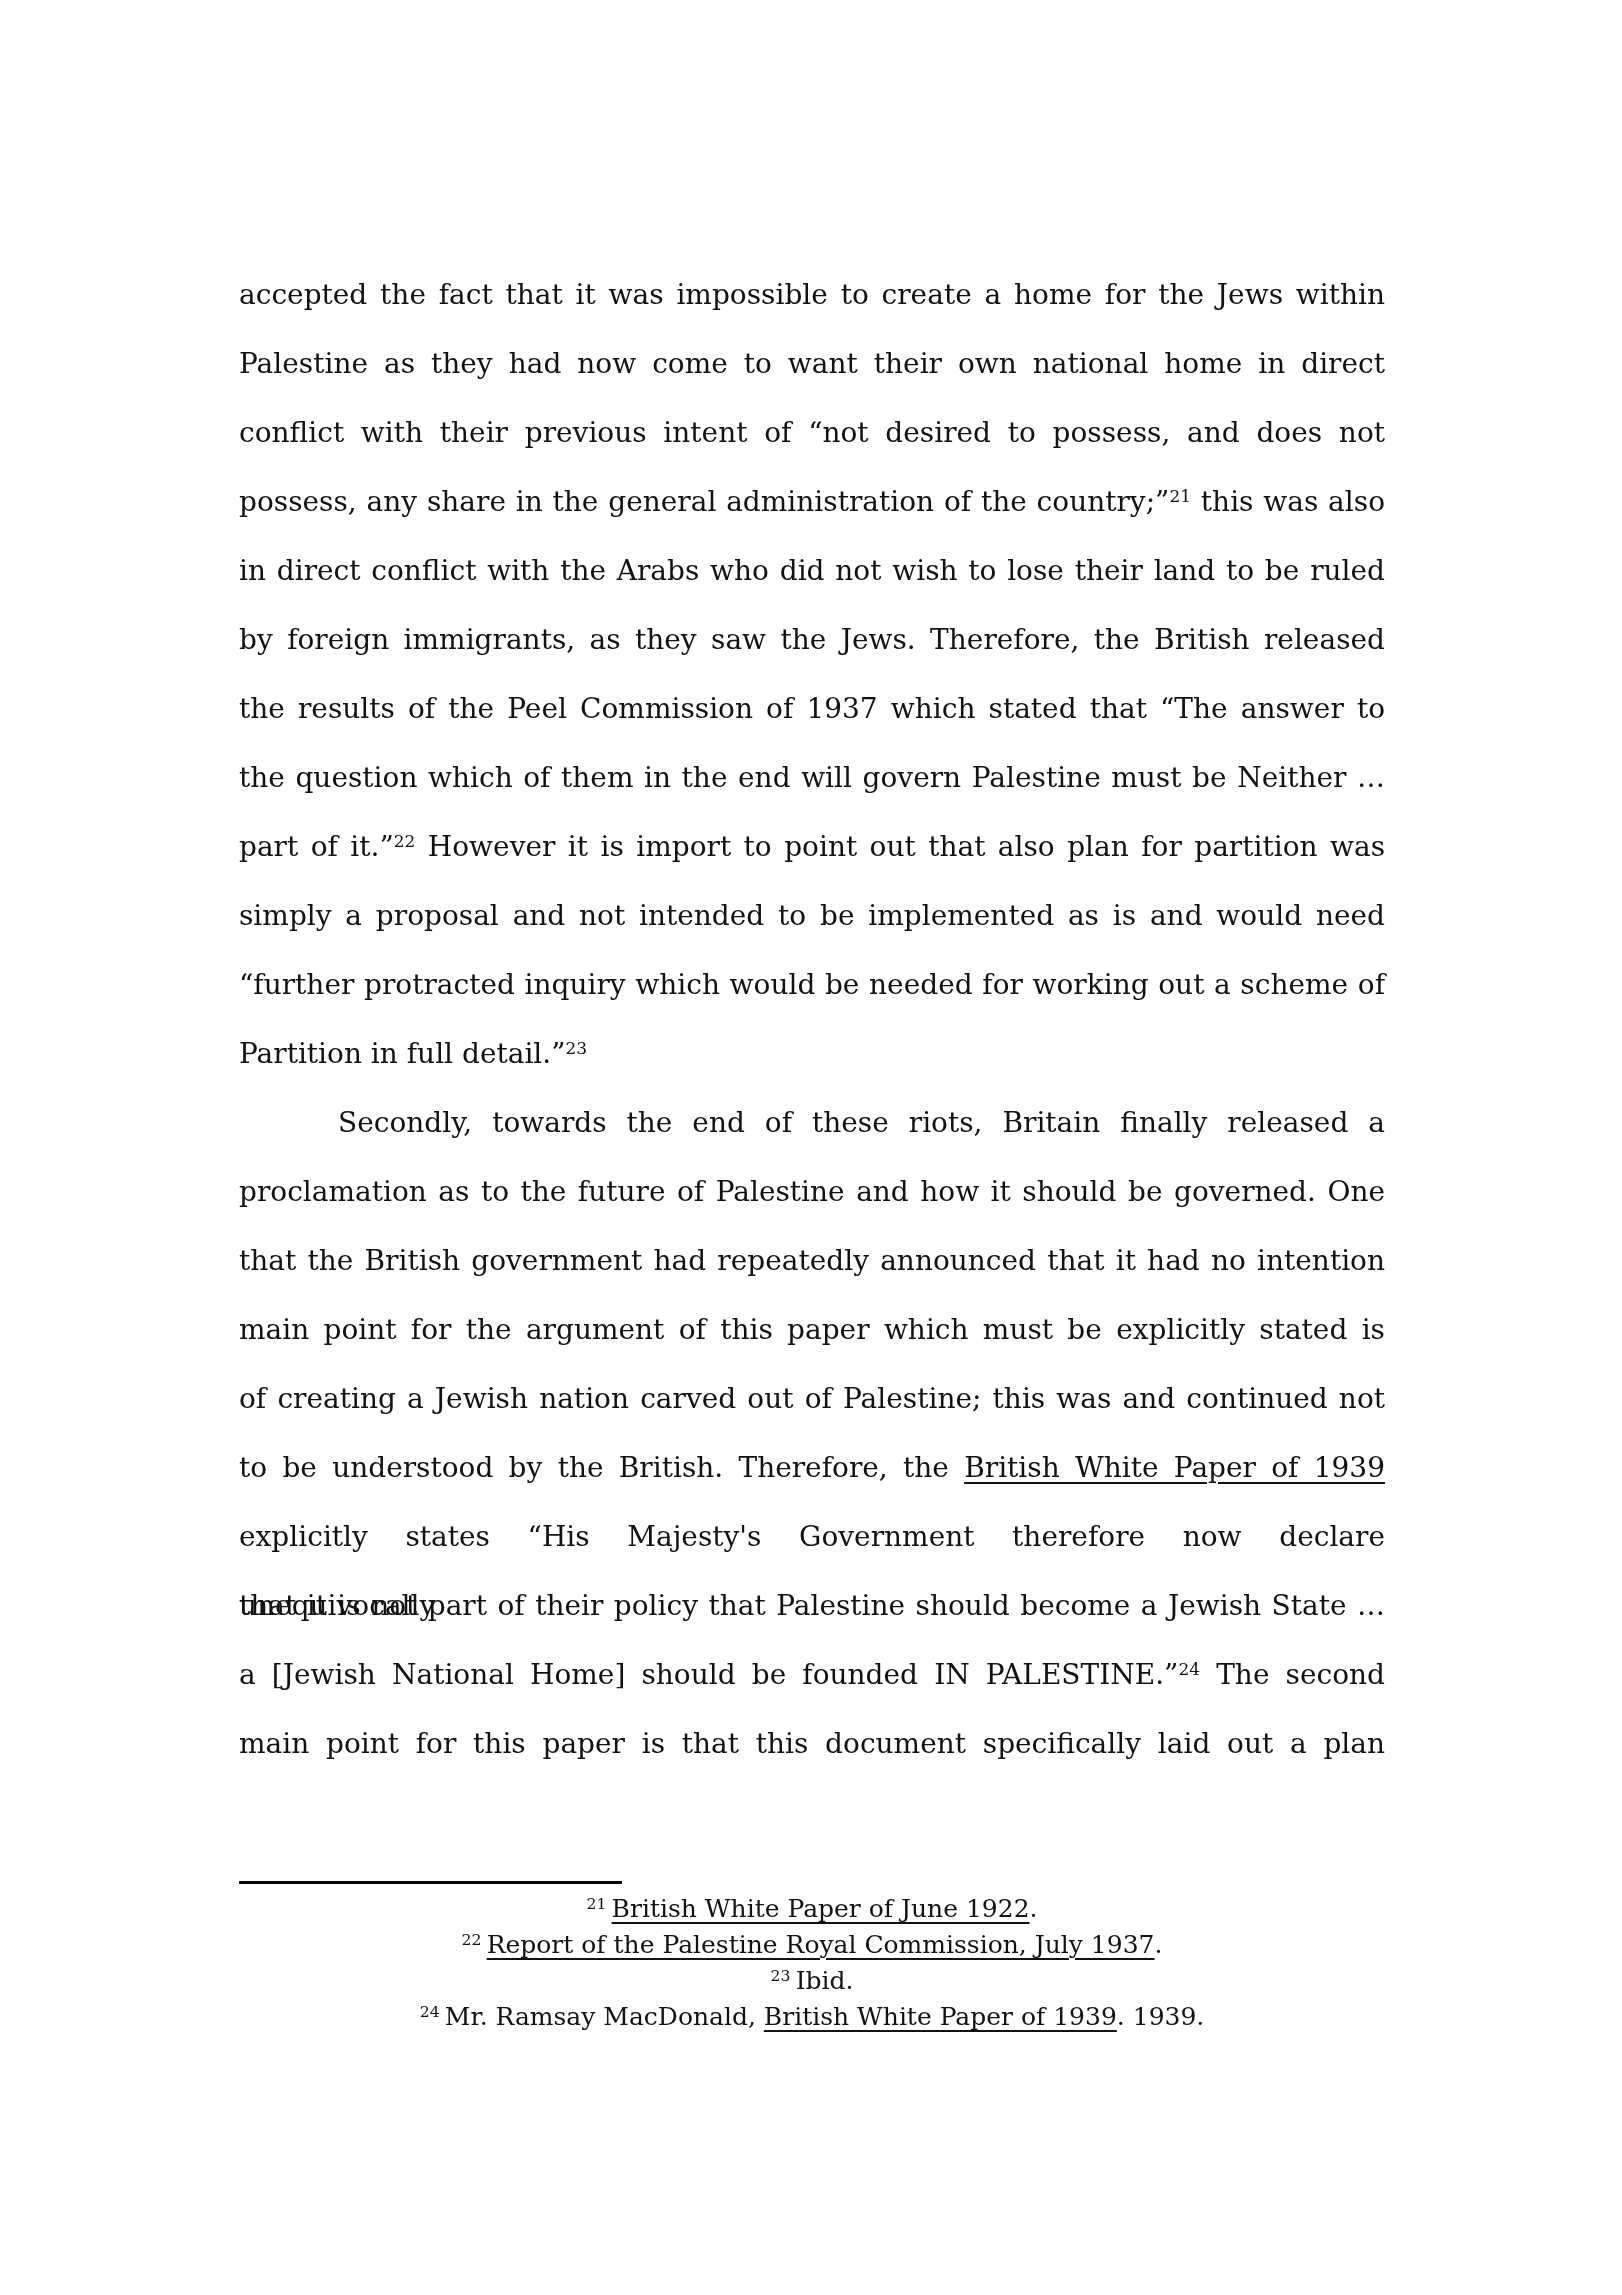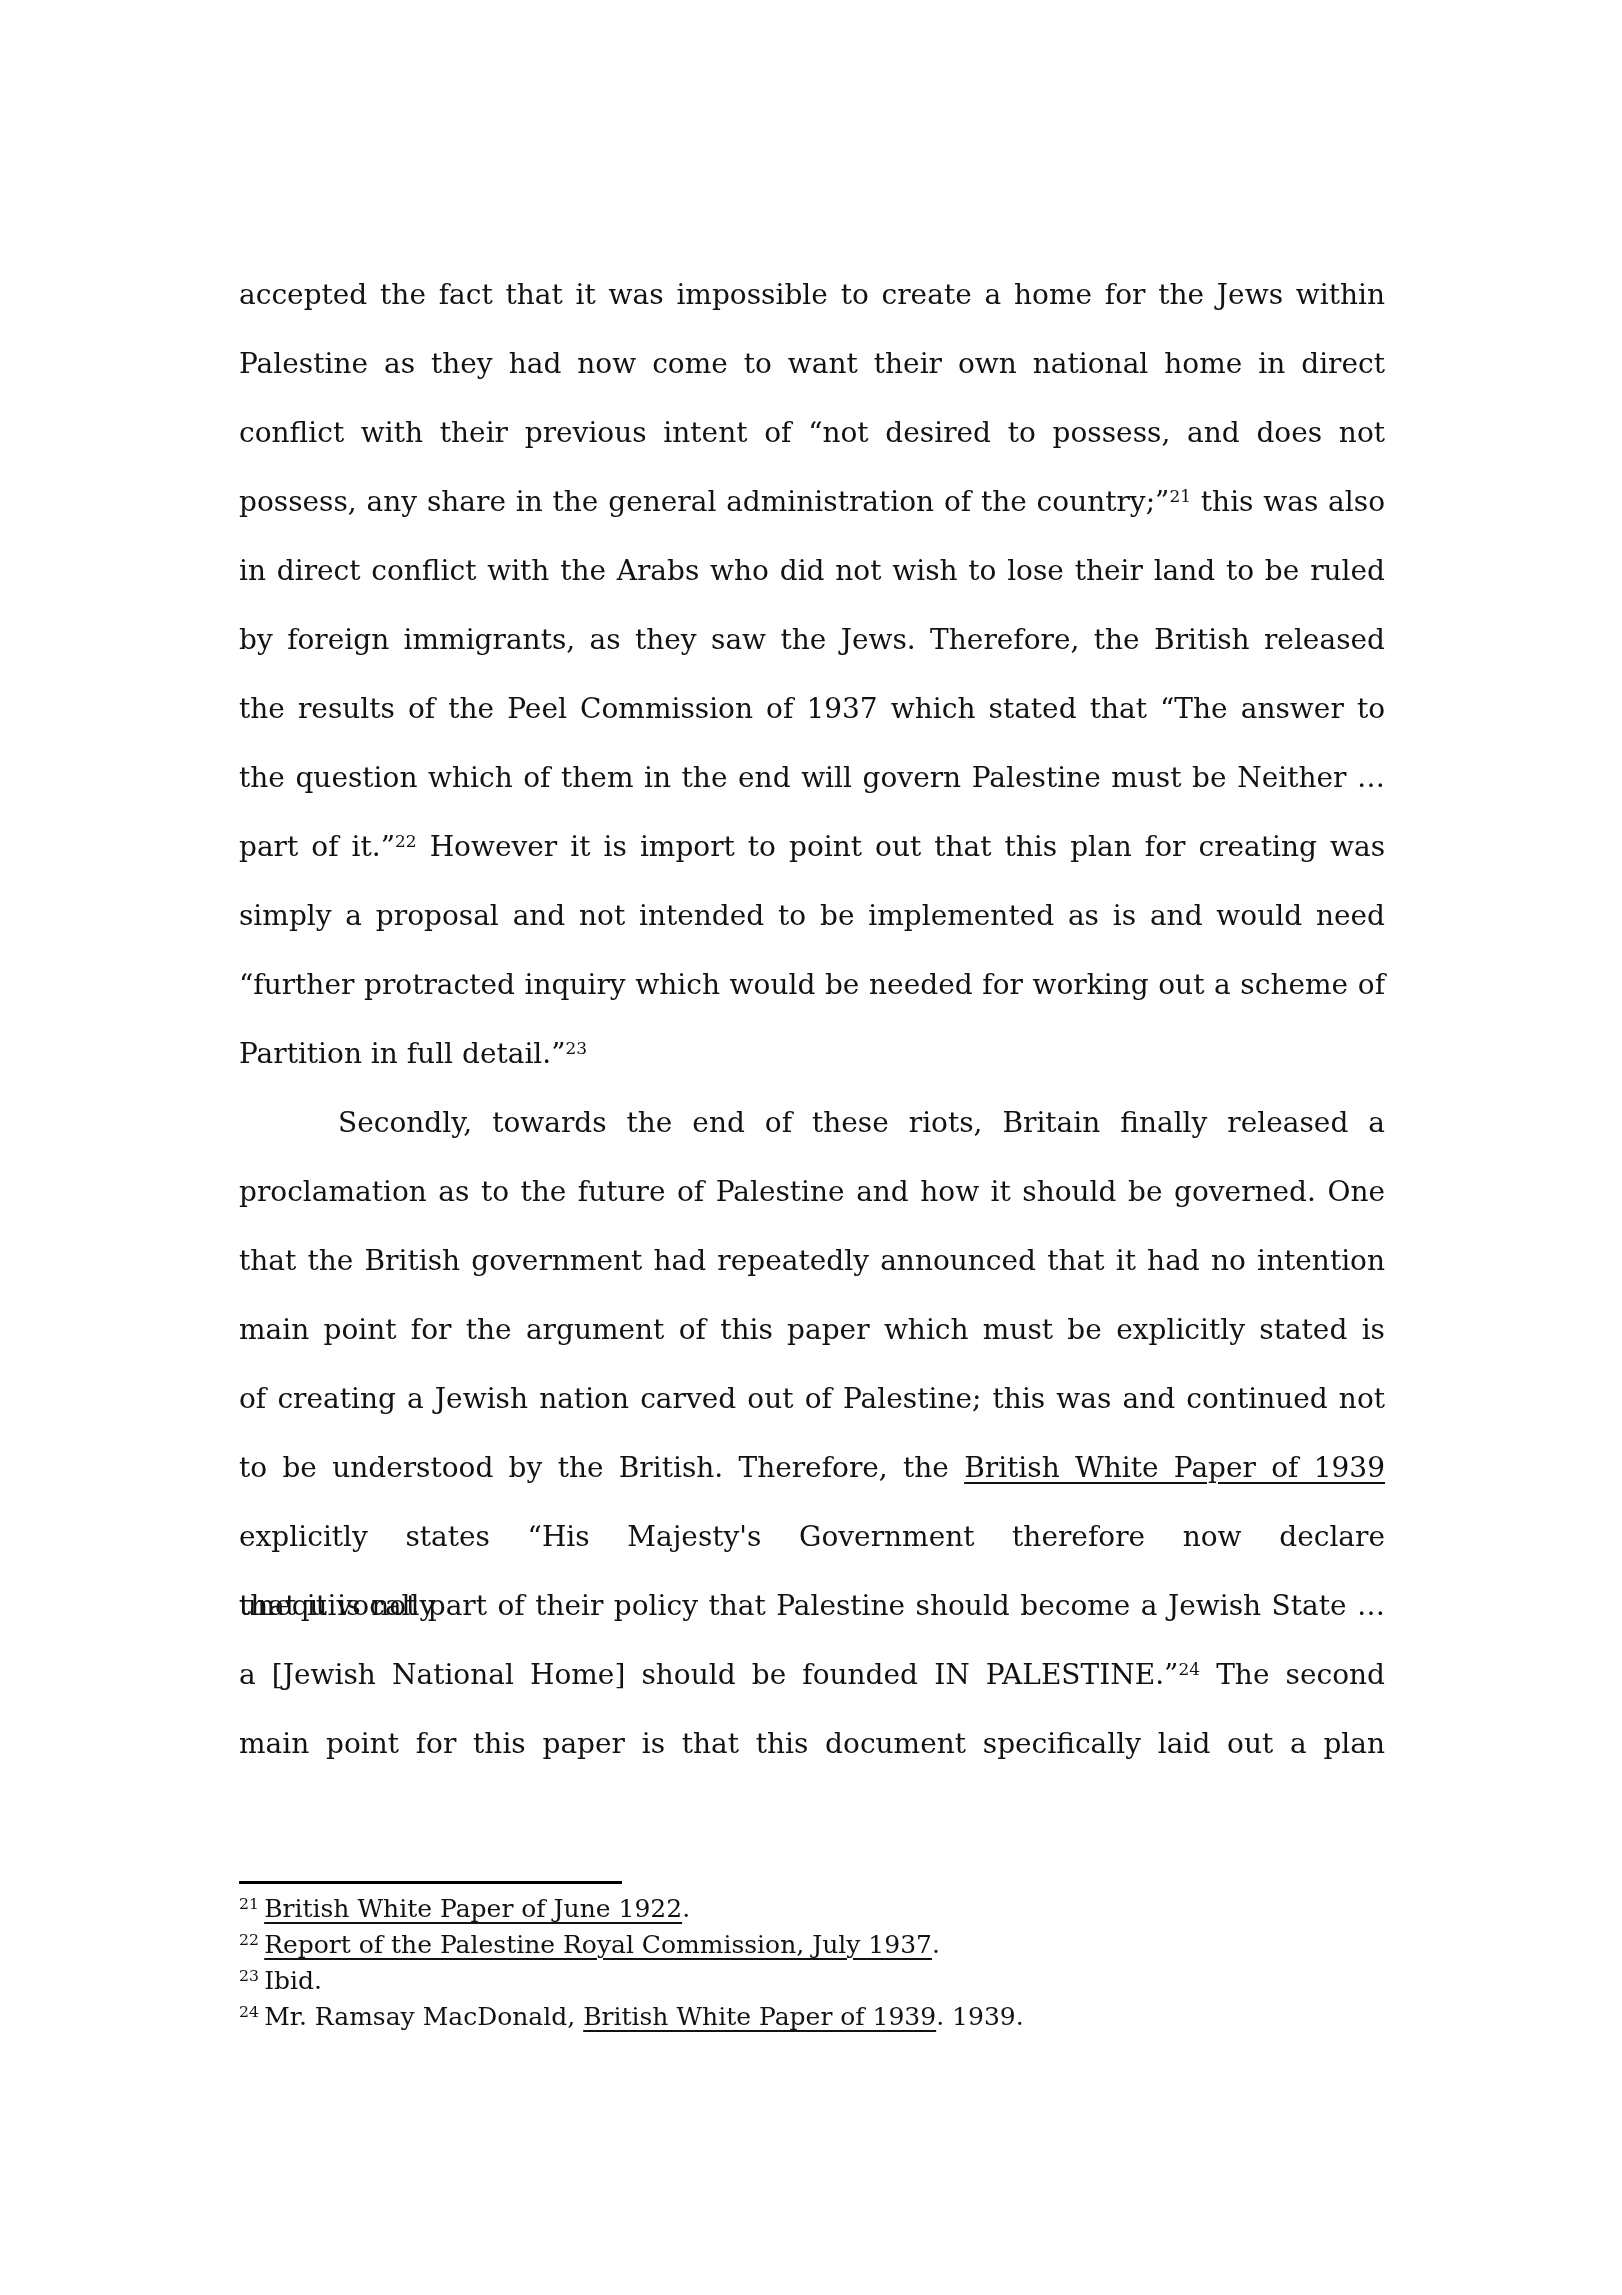--- a/index.html
+++ b/index.html
@@ -49,21 +49,21 @@
   }
   .footnotes{
     position:absolute;
     left:239px;
     top:1892px;
     width:1146px;
     font-size:25px;
   }
   .fn-line{
     line-height:33px;
-    text-align:left;
+    text-align:center;
   }
   .fn-marker{
     font-size:15.7px;
     position:relative;
     top:-0.5em;
     margin-right:5.2px;
   }
 </style>
 </head>
 <body>
@@ -73,21 +73,21 @@
   <div class="body-text">
 
     <div class="line"><span>accepted the fact that it was impossible to create a home for the Jews within</span></div>
     <div class="line"><span>Palestine as they had now come to want their own national home in direct</span></div>
     <div class="line"><span>conflict with their previous intent of “not desired to possess, and does not</span></div>
     <div class="line"><span>possess, any share in the general administration of the country;”</span><span class="fnref">21</span><span> this was also</span></div>
     <div class="line"><span>in direct conflict with the Arabs who did not wish to lose their land to be ruled</span></div>
     <div class="line"><span>by foreign immigrants, as they saw the Jews.  Therefore, the British released</span></div>
     <div class="line"><span>the results of the Peel Commission of 1937 which stated that “The answer to</span></div>
     <div class="line"><span>the question which of them in the end will govern Palestine must be Neither …</span></div>
-    <div class="line"><span>part of it.”</span><span class="fnref">22</span><span> However it is import to point out that this plan for creating was</span></div>
+    <div class="line"><span>part of it.”</span><span class="fnref">22</span><span> However it is import to point out that also plan for partition was</span></div>
     <div class="line"><span>simply a proposal and not intended to be implemented as is and would need</span></div>
     <div class="line"><span>“further protracted inquiry which would be needed for working out a scheme of</span></div>
     <div class="line no-stretch"><span>Partition in full detail.”</span><span class="fnref">23</span></div>
     <div class="line indent"><span>Secondly, towards the end of these riots, Britain finally released a</span></div>
     <div class="line"><span>proclamation as to the future of Palestine and how it should be governed.  One</span></div>
     <div class="line"><span>that the British government had repeatedly announced that it had no intention</span></div>
     <div class="line"><span>main point for the argument of this paper which must be explicitly stated is</span></div>
     <div class="line"><span>of creating a Jewish nation carved out of Palestine; this was and continued not</span></div>
     <div class="line"><span>to be understood by the British.  Therefore, the </span><span class="u">British White Paper of 1939</span></div>
     <div class="line"><span>explicitly states “His Majesty's Government therefore now declare unequivocally</span></div>

